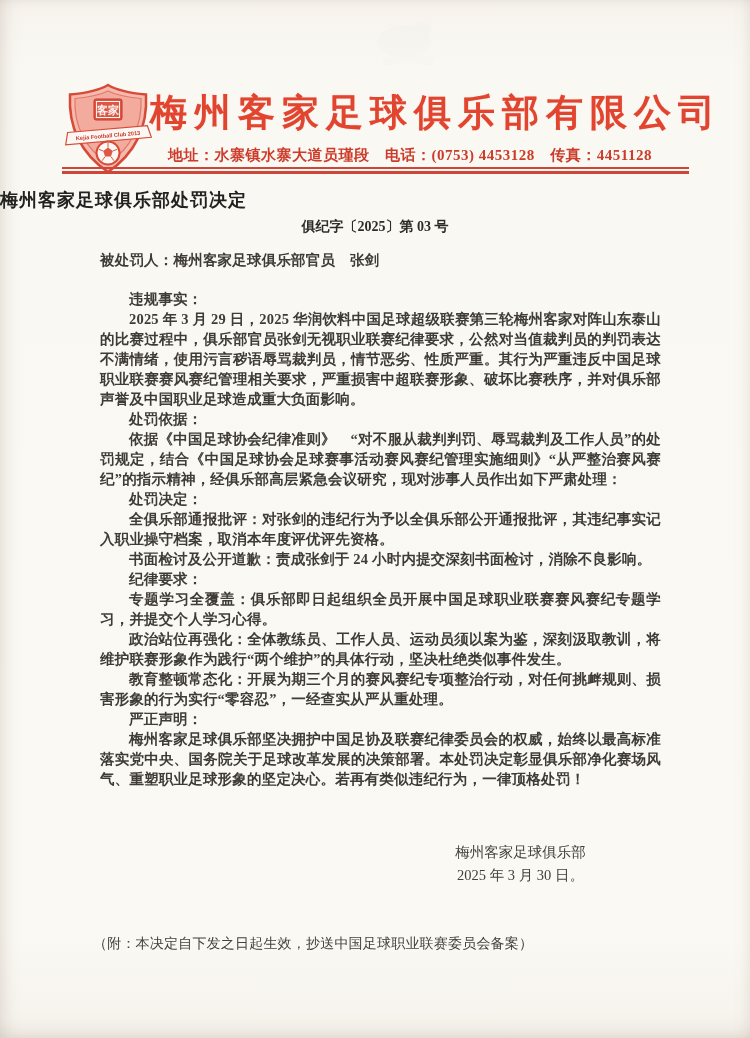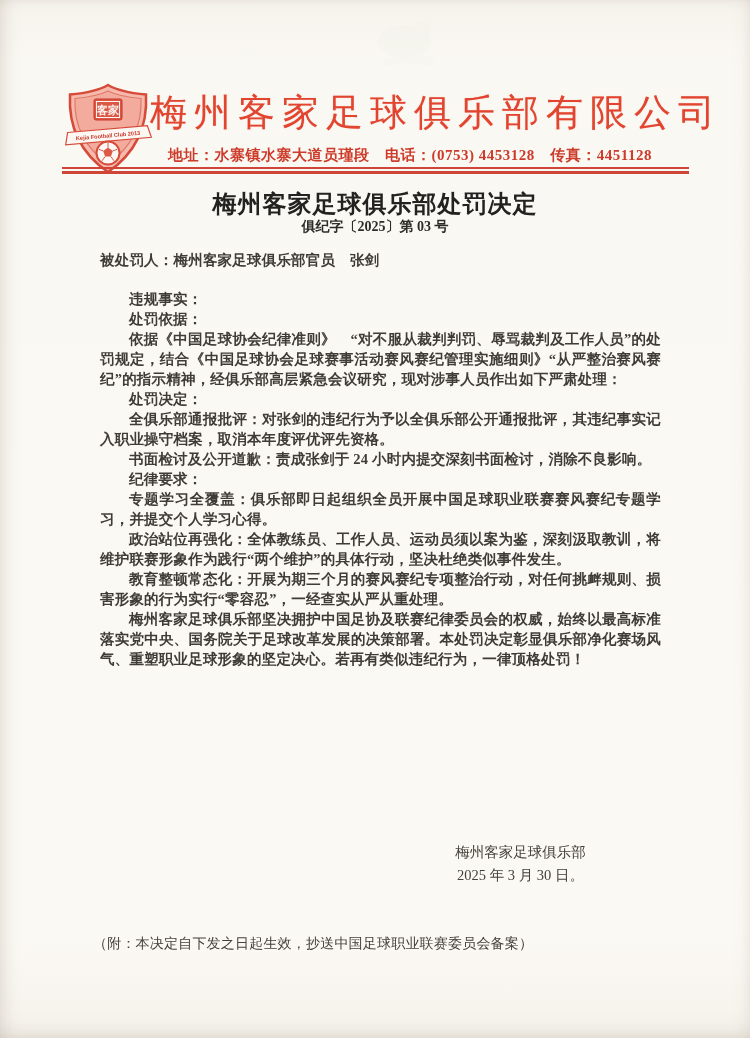--- a/index.html
+++ b/index.html
@@ -20,36 +20,36 @@
     color: #3c3a36;
   }
   .watermark {
     position: absolute; left: 352px; top: 12px; width: 110px; height: 64px;
     opacity: .6;
   }
   
   .logo { position: absolute; left: 64px; top: 83px; width: 88px; height: 92px; }
   .company-name {
     position: absolute; left: 150px; top: 88px; width: 540px;
-    font-size: 37px; font-weight: 400; letter-spacing: 7px;
+    font-size: 37px; font-weight: 700; letter-spacing: 7px;
     color: #e2452f; white-space: nowrap; text-align: center;
     text-shadow: 0 0 1px rgba(226,69,47,.35);
   }
   .address-line {
     position: absolute; left: 130px; top: 146px; width: 560px;
     font-size: 15px; font-weight: 700; color: #cd3b2a;
     text-align: center; white-space: nowrap; letter-spacing: .5px;
   }
   .double-rule { position: absolute; left: 62px; top: 167px; width: 627px; }
   .double-rule .thin  { height: 2px; background: #cf4638; margin-bottom: 2px; }
   .double-rule .thick { height: 3px; background: #cf4638; }
   
   .doc-title {
     position: absolute; left: 0; top: 188px; width: 750px;
-    text-align: center; font-size: 24px; font-weight: 700; color: #232220;
+    font-size: 18px; font-weight: 700; color: #232220;
     letter-spacing: 1px;
   }
   .doc-number {
     position: absolute; left: 0; top: 218px; width: 750px;
     text-align: center; font-size: 14px; font-weight: 700; color: #2e2c29;
   }
   
   .doc-body {
     position: absolute; left: 100px; top: 250px; width: 561px;
     font-size: 14.5px; line-height: 20px; text-align: justify;
@@ -127,40 +127,42 @@
 
   <div class="doc-title">梅州客家足球俱乐部处罚决定</div>
   <div class="doc-number">俱纪字〔2025〕第 03 号</div>
 
   <div class="doc-body">
     <p class="recipient">被处罚人：梅州客家足球俱乐部官员　张剑</p>
     <div>
 
         <p class="para">违规事实：</p>
 
+        <p class="para">2025 年 3 月 29 日，2025 华润饮料中国足球超级联赛第三轮梅州客家对阵山东泰山的比赛过程中，俱乐部官员张剑无视职业联赛纪律要求，公然对当值裁判员的判罚表达不满情绪，使用污言秽语辱骂裁判员，情节恶劣、性质严重。其行为严重违反中国足球职业联赛赛风赛纪管理相关要求，严重损害中超联赛形象、破坏比赛秩序，并对俱乐部声誉及中国职业足球造成重大负面影响。</p>
 
         <p class="para">处罚依据：</p>
 
         <p class="para">依据《中国足球协会纪律准则》　“对不服从裁判判罚、辱骂裁判及工作人员”的处罚规定，结合《中国足球协会足球赛事活动赛风赛纪管理实施细则》“从严整治赛风赛纪”的指示精神，经俱乐部高层紧急会议研究，现对涉事人员作出如下严肃处理：</p>
 
         <p class="para">处罚决定：</p>
 
         <p class="para">全俱乐部通报批评：对张剑的违纪行为予以全俱乐部公开通报批评，其违纪事实记入职业操守档案，取消本年度评优评先资格。</p>
 
         <p class="para">书面检讨及公开道歉：责成张剑于 24 小时内提交深刻书面检讨，消除不良影响。</p>
 
 
         <p class="para">纪律要求：</p>
 
         <p class="para">专题学习全覆盖：俱乐部即日起组织全员开展中国足球职业联赛赛风赛纪专题学习，并提交个人学习心得。</p>
 
         <p class="para">政治站位再强化：全体教练员、工作人员、运动员须以案为鉴，深刻汲取教训，将维护联赛形象作为践行“两个维护”的具体行动，坚决杜绝类似事件发生。</p>
 
         <p class="para">教育整顿常态化：开展为期三个月的赛风赛纪专项整治行动，对任何挑衅规则、损害形象的行为实行“零容忍”，一经查实从严从重处理。</p>
 
+        <p class="para">严正声明：</p>
 
         <p class="para">梅州客家足球俱乐部坚决拥护中国足协及联赛纪律委员会的权威，始终以最高标准落实党中央、国务院关于足球改革发展的决策部署。本处罚决定彰显俱乐部净化赛场风气、重塑职业足球形象的坚定决心。若再有类似违纪行为，一律顶格处罚！</p>
       </div>
   </div>
 
   <div class="signature">
     <div>梅州客家足球俱乐部</div>
     <div>2025 年 3 月 30 日。</div>
   </div>
 

